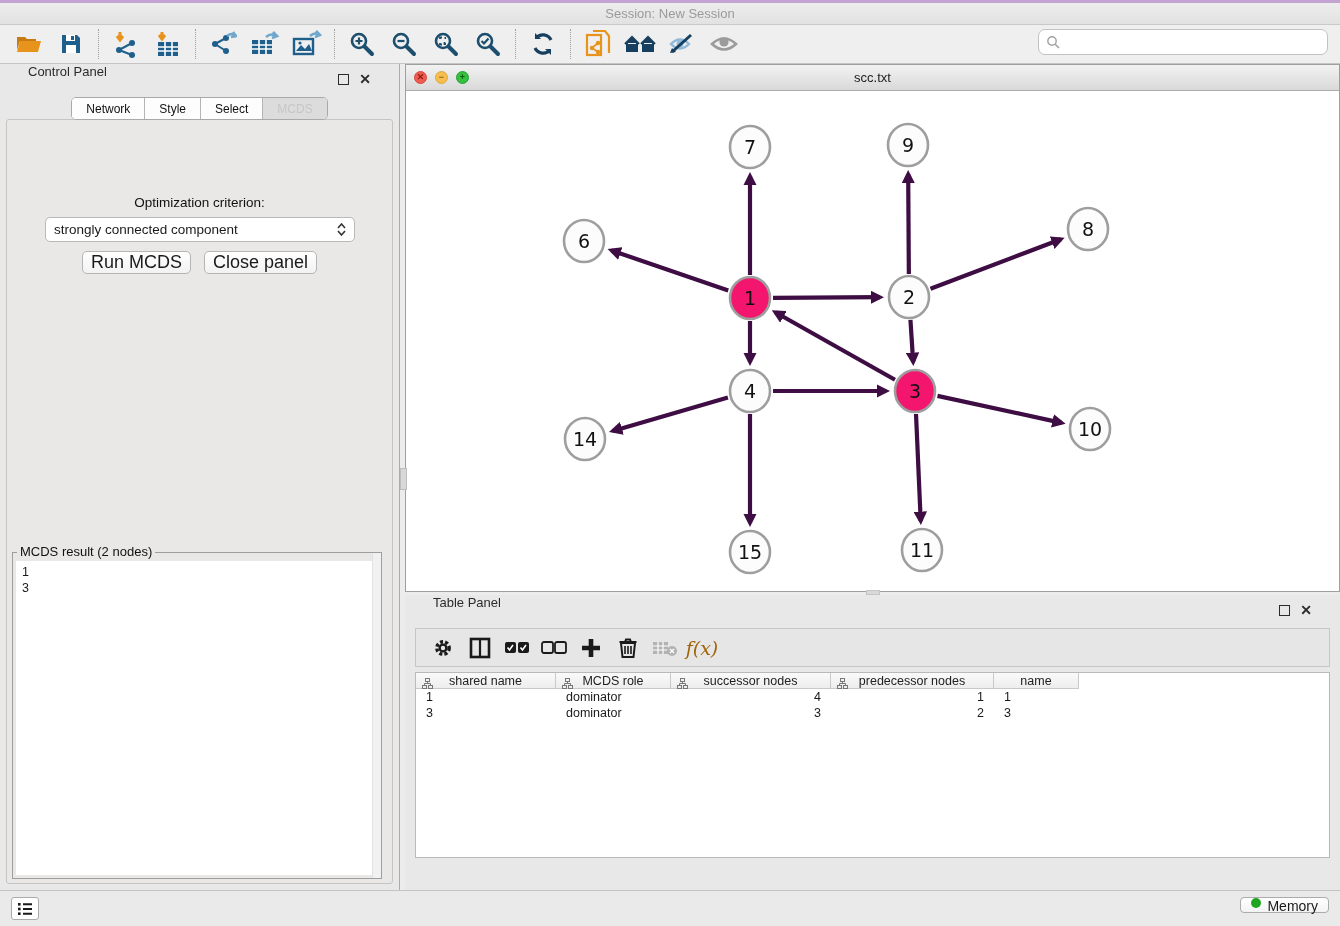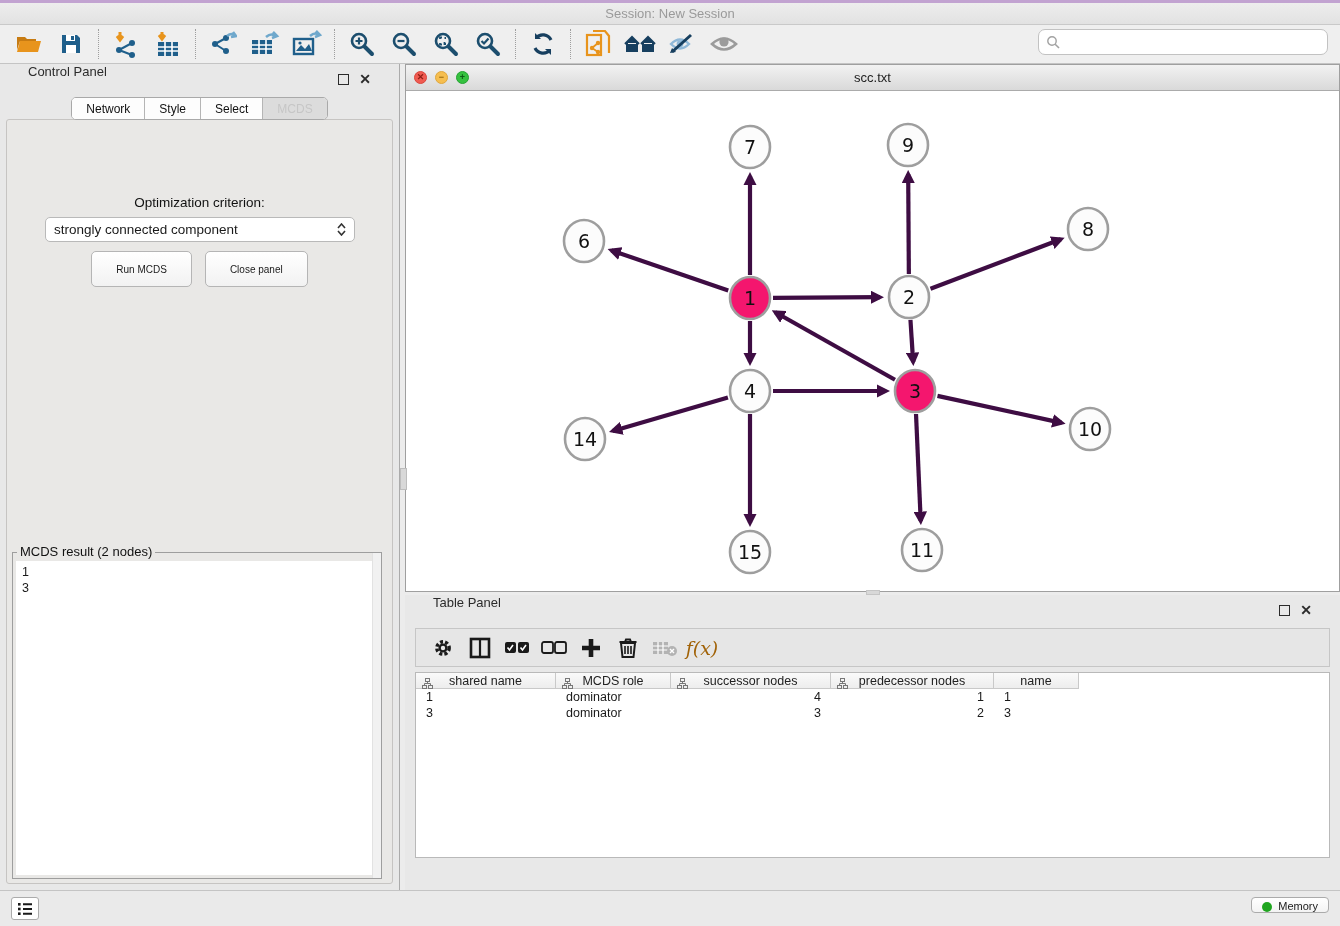--- a/index.html
+++ b/index.html
@@ -39,21 +39,21 @@
   .cp-tabs { position:absolute; left:0; right:0; top:33px; display:flex; justify-content:center; z-index:2; }
 
   .cp-inner { position:absolute; left:6px; right:6px; top:55px; bottom:6px; background:#E9E8E6;
     border:1px solid #C6C4C2; border-radius:3px; }
   .opt-label { position:absolute; top:75px; width:100%; text-align:center; font-size:13.5px; color:#111; }
   .criterion-select { position:absolute; left:38px; top:97px; width:310px; height:25px; background:#fff;
     border:1px solid #B9B9B9; border-radius:5px; display:flex; align-items:center; padding:0 8px; font-size:13.5px;text-align:right; }
   .stepper { margin-left:auto; display:flex; flex-direction:column; gap:1px; }
   .btn-row { position:absolute; top:131px; width:100%; display:flex; justify-content:center; gap:13px; }
   .push-btn { background:linear-gradient(#FFFFFF,#F2F2F2); border:1px solid #B5B5B5; border-radius:5px;
-    height:36px; padding:0 24px; font-size:10px; display:flex; align-items:center; }
+    height:23px; padding:0 8px; font-size:18px; display:flex; align-items:center; }
 
   .result-box { position:absolute; left:5px; right:10px; top:432px; bottom:4px; border:1px solid #9E9E9E; }
   .result-legend { position:absolute; left:4px; top:-9px; background:#E9E8E6; padding:0 3px; font-size:13px; color:#111; }
   .result-area { position:absolute; left:3px; right:3px; top:8px; bottom:3px; background:#fff; font-size:12.5px;
     padding:3px 6px; line-height:16px; }
   .result-scroll { position:absolute; right:0; top:0; bottom:0; width:9px; background:#F1F1F1; border-left:1px solid #E2E2E2; }
 
   
   .net-window { position:absolute; left:405px; top:64px; width:935px; height:528px; border:1px solid #9F9F9F; background:#fff; }
   .net-header { height:26px; background:linear-gradient(#F2F2F2,#D9D9D9); border-bottom:1px solid #ABABAB;
@@ -83,21 +83,21 @@
   .trow { display:flex; height:16px; font-size:12.5px; }
   .td { padding:0 10px; display:flex; align-items:center; }
   .td.num { justify-content:flex-end; }
   .tp-tabs { position:absolute; left:0; right:0; top:267px; display:flex; justify-content:center; }
 
   
   .statusbar { position:absolute; left:0; top:890px; width:1340px; height:36px; background:#EAEAEA; border-top:1px solid #C4C4C4; }
   .list-btn { position:absolute; left:11px; top:6px; width:28px; height:23px; background:#fff; border:1px solid #ABABAB;
     border-radius:3px; display:flex; align-items:center; justify-content:center; }
   .memory-btn { position:absolute; right:11px; top:6px; height:16px; background:linear-gradient(#FFFFFF,#F3F3F3);
-    border:1px solid #ABABAB; border-radius:4px; display:flex; align-items:flex-end; gap:6px; padding:0 10px; font-size:11px; }
+    border:1px solid #ABABAB; border-radius:4px; display:flex; align-items:flex-start; gap:6px; padding:0 10px; font-size:14px; }
   .mem-dot { width:10px; height:10px; border-radius:50%; background:#1FA51F; }
 </style>
 </head>
 <body>
 
 <div class="titlebar">
   <span class="titlebar-text">Session: New Session</span>
 </div>
 
 <div class="toolbar">

